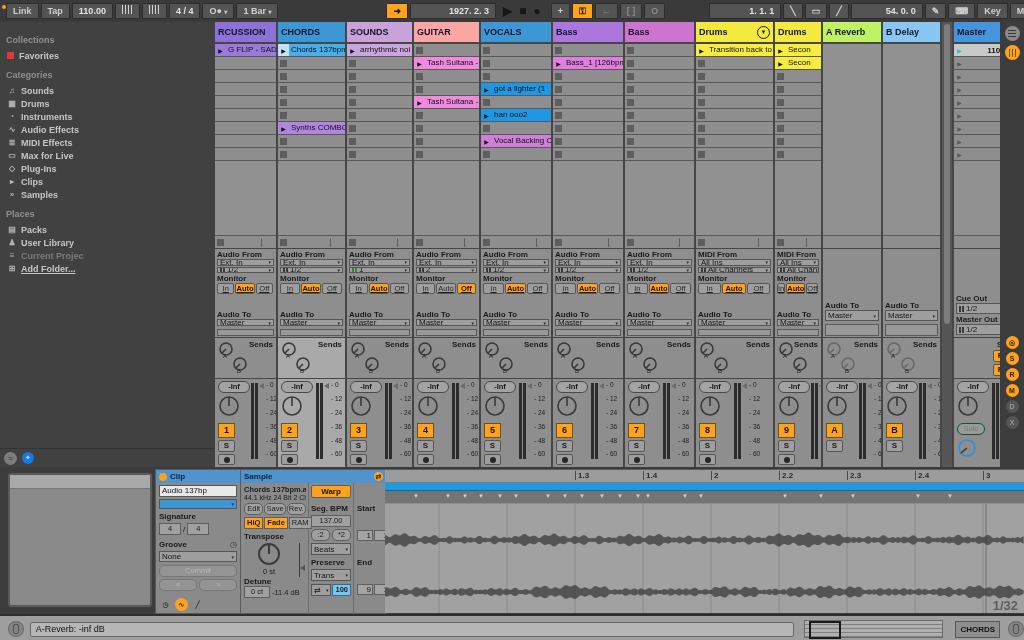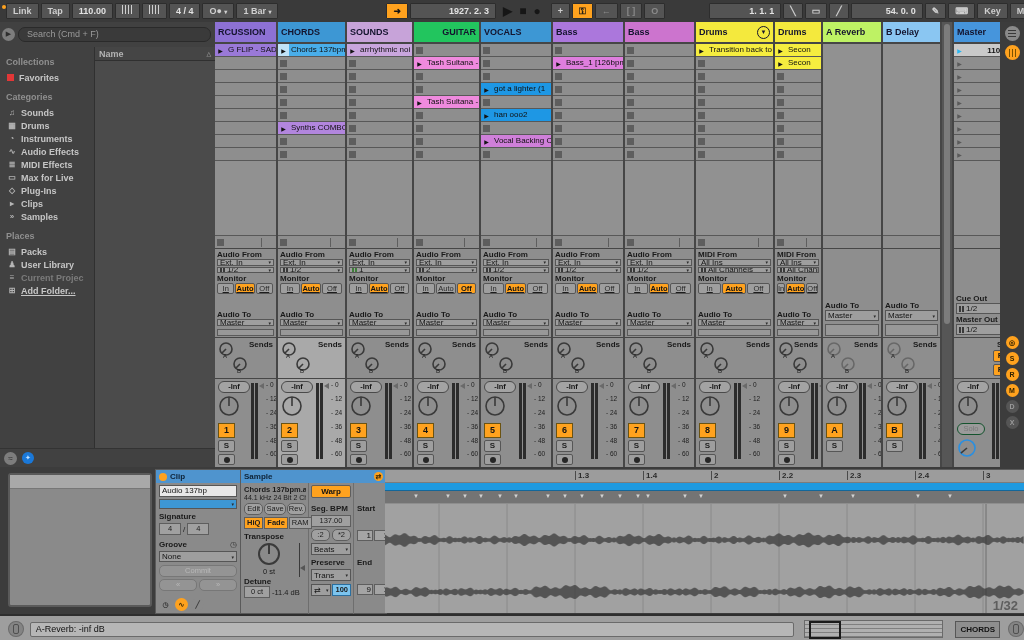--- a/index.html
+++ b/index.html
@@ -197,24 +197,20 @@
     <div class="tb-grp" style="margin-left:auto;margin-right:6px;">
       <span class="tb-btn">✎</span>
       <span class="tb-btn">⌨</span>
       <span class="tb-btn">Key</span>
       <span class="tb-btn">MIDI</span>
 
     </div>
   </div>
 
   <div id="browser" class="abs">
-    <div id="browser-top">
-      <span id="browser-play" class="circ">▶</span>
-      <div id="search-box">Search (Cmd + F)</div>
-    </div>
     <div id="browser-body">
       <div id="browser-nav">
           <div class="bsec-title">Collections</div>
           <div class="bitem">
             <span class="swatch"></span>
             <span class="lbl">Favorites</span>
           </div>
           <div class="bsec-title">Categories</div>
           <div class="bitem">
             <span class="bico">♫</span>
@@ -263,27 +259,20 @@
           </div>
           <div class="bitem dim">
             <span class="bico">≡</span>
             <span class="lbl">Current Projec</span>
           </div>
           <div class="bitem underline">
             <span class="bico">⊞</span>
             <span class="lbl">Add Folder...</span>
           </div>
         </div>
-      <div id="browser-list">
-        <div id="name-hdr">
-          <span>Name</span>
-          <span style="color:#8a8a8a;font-size:6px;">△</span>
-        </div>
-        <div style="flex:1"></div>
-      </div>
     </div>
     <div id="browser-foot">
       <span class="circ" style="width:13px;height:13px;font-size:8px;">≈</span>
       <span class="circ" style="width:12px;height:12px;margin-left:5px;background:#1a78d8;color:#bfe0ff;font-size:7px;">✦</span>
     </div>
   </div>
 
   <div id="session" class="abs">
       <div class="track" style="width: 61px;">
         <div class="t-header" style="background: rgb(141, 113, 212);">
@@ -579,21 +568,21 @@
               <div style="top: 15px;">- 12</div>
               <div style="top: 29px;">- 24</div>
               <div style="top: 43px;">- 36</div>
               <div style="top: 57px;">- 48</div>
               <div style="top: 70px;">- 60</div>
             </div>
           </div>
         </div>
       </div>
       <div class="track" style="width: 65px;">
-        <div class="t-header" style="background: #22c55e; justify-content: flex-end;">
+        <div class="t-header" style="background: #fca5a5;">
           <span>GUITAR</span>
         </div>
         <div class="slot">
           <span class="stopsq"></span>
         </div>
         <div class="clip" style="background: rgb(239, 138, 222);">
           <span class="cplay">▶</span>
           <span class="cname">Tash Sultana - g</span>
         </div>
         <div class="slot">

